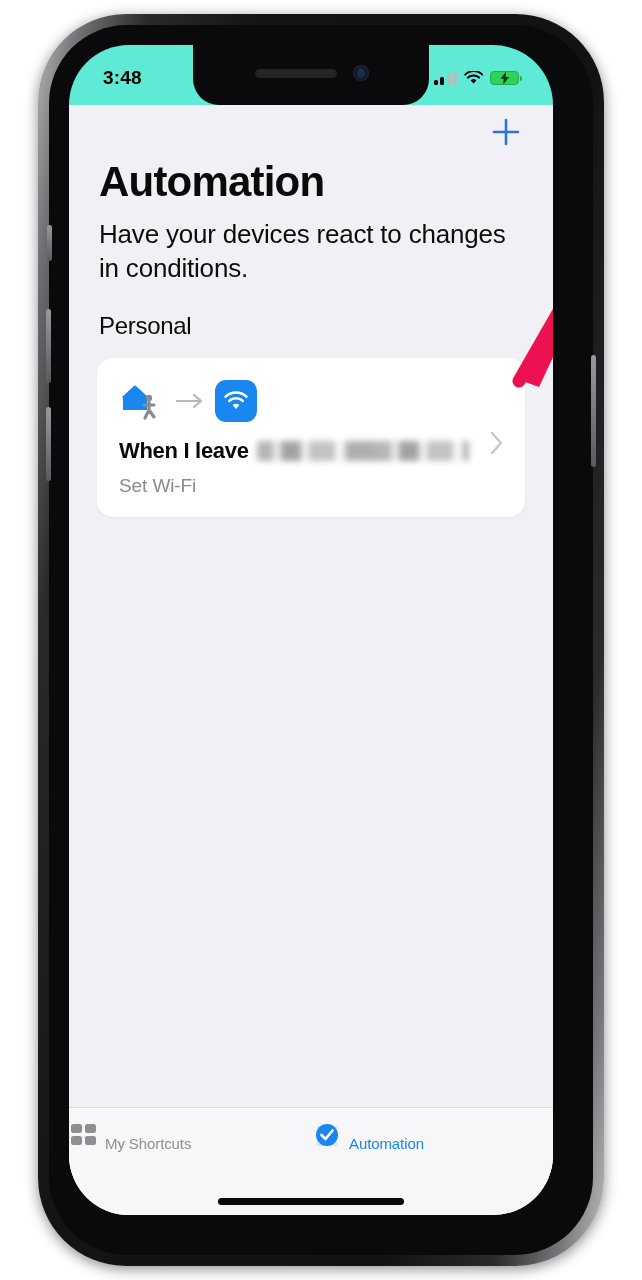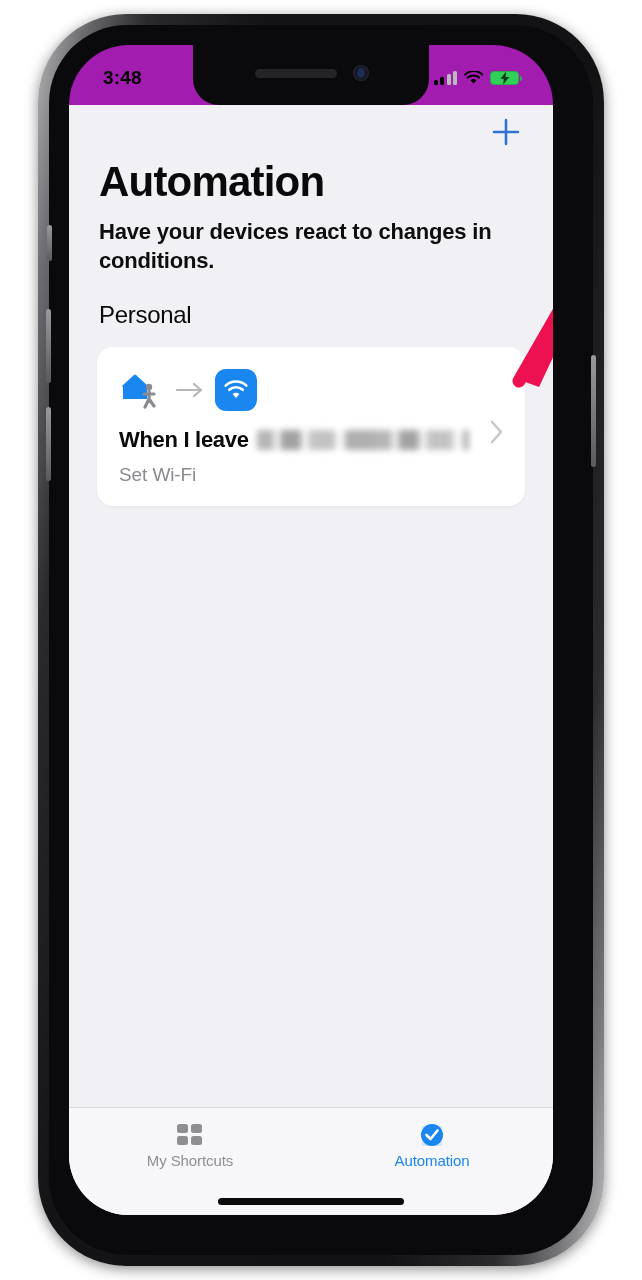--- a/index.html
+++ b/index.html
@@ -36,21 +36,21 @@
     border-radius: 78px;
     background: #0a0a0c;
   }
   .screen {
     position: absolute;
     left: 20px;
     top: 20px;
     width: 484px;
     height: 1170px;
     border-radius: 60px;
-    background: #a21caf;
+    background: #5eead4;
     overflow: hidden;
   }
 
   
   .notch {
     position: absolute;
     left: 50%;
     transform: translateX(-50%);
     top: -2px;
     width: 236px;
@@ -170,22 +170,22 @@
 
   .page-title {
     font-size: 42px;
     font-weight: bold;
     color: #0a0a0a;
     letter-spacing: -0.8px;
     padding: 8px 30px 0 30px;
     line-height: 1.0;
   }
   .page-subtitle {
-    font-size: 22px;
-    font-weight: bold;
+    font-size: 26px;
+    font-weight: normal;
     color: #0d0d0d;
     padding: 14px 26px 0 30px;
     line-height: 1.32;
     letter-spacing: -0.2px;
   }
   .section-title {
     font-size: 24px;
     font-weight: normal;
     color: #0a0a0a;
     padding: 26px 30px 0 30px;
@@ -263,22 +263,23 @@
     background: #f7f7faee;
     border-top: 1px solid #d8d8dd;
     display: flex;
     align-items: flex-start;
     padding-top: 12px;
     box-sizing: border-box;
   }
   .tab {
     flex: 1;
     display: flex;
-    flex-direction: column;
-    align-items: center;
+    flex-direction: row;
+    align-items: flex-end;
+    gap: 6px;
     cursor: pointer;
   }
   .tab-label {
     font-size: 15px;
     color: #8e8e93;
     letter-spacing: -0.1px;
   }
   .tab.active .tab-label { color: #1a86f0; }
   .tab-icon { height: 32px; display:flex; align-items:center; justify-content:center; }
 

